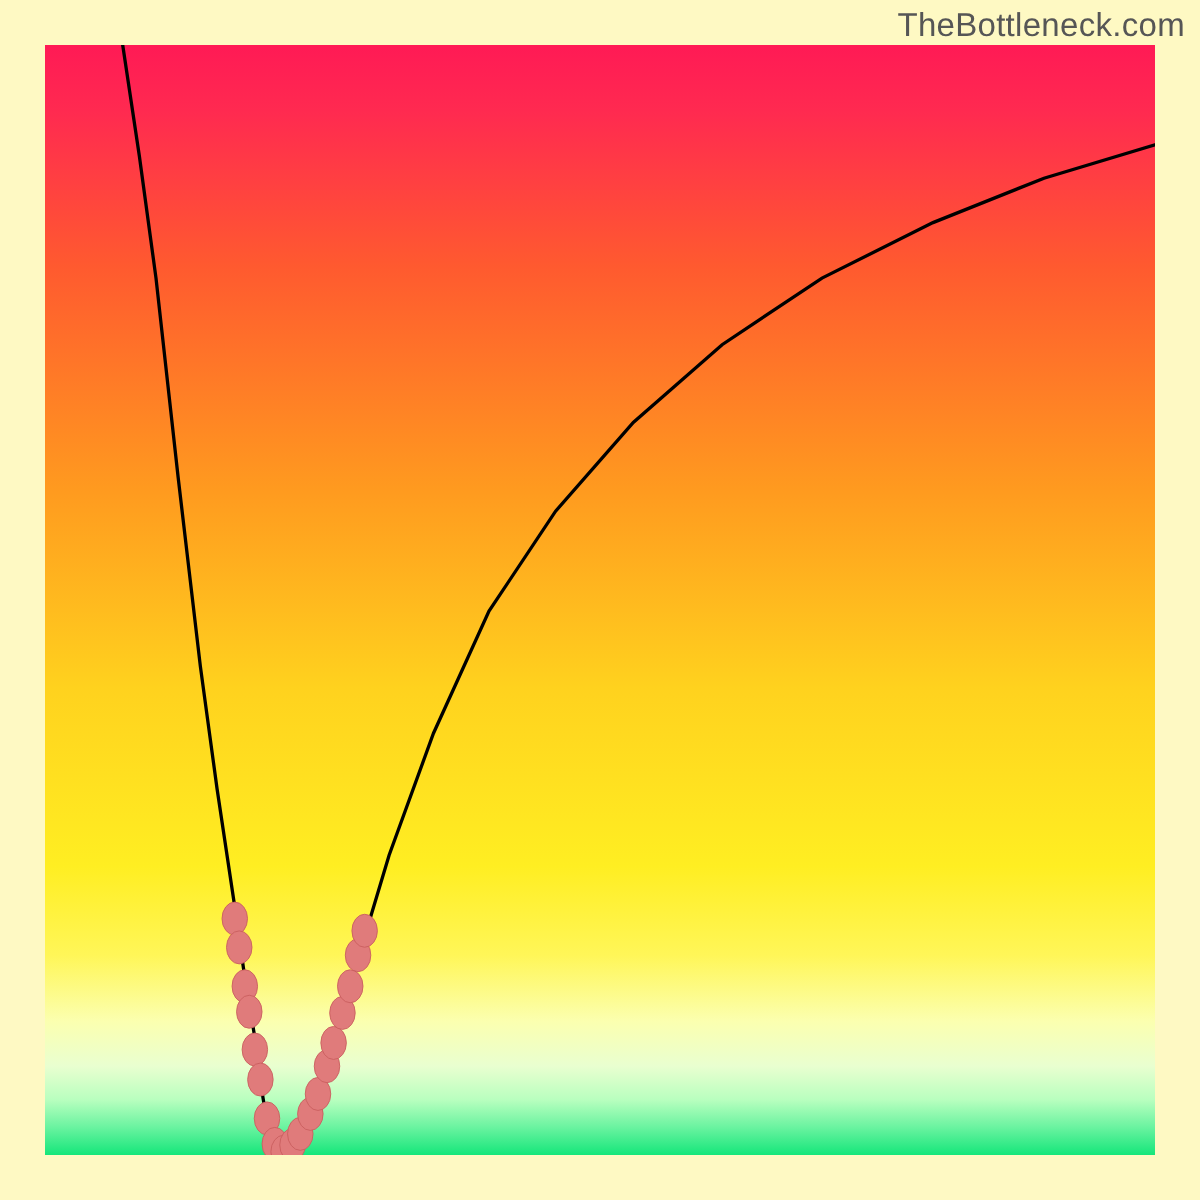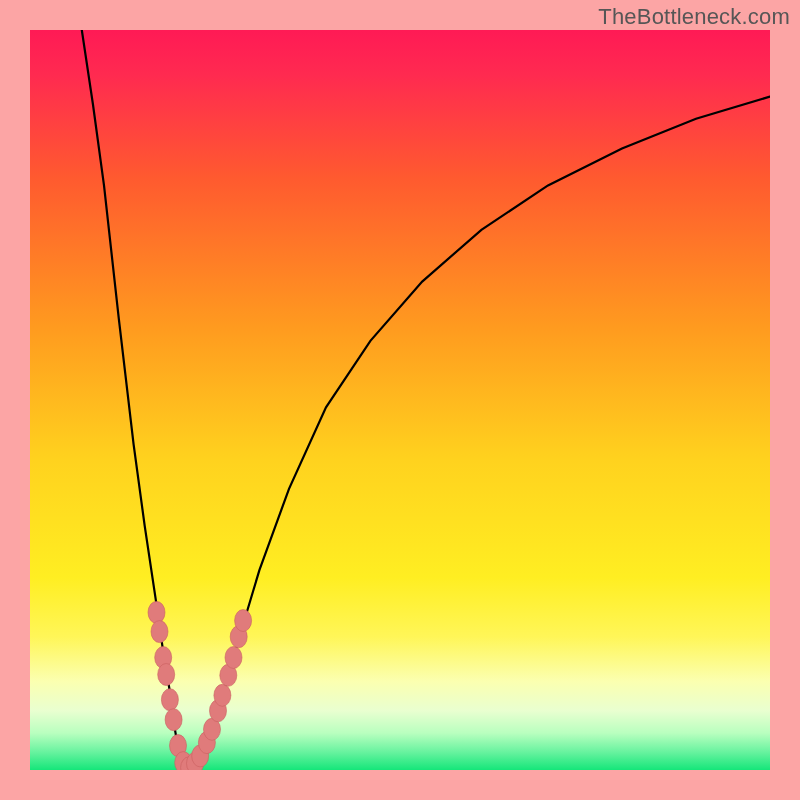--- a/index.html
+++ b/index.html
@@ -9,21 +9,21 @@
     height: 800px;
     background: #000;
     overflow: hidden;
   }
   .frame {
     position: absolute;
     left: 0;
     top: 0;
     width: 800px;
     height: 800px;
-    background: #fca5a5;
+    background: #fef9c3;
   }
   .plot {
     position: absolute;
     left: 30px;
     top: 30px;
     width: 740px;
     height: 740px;
     
   }
   .watermark {

